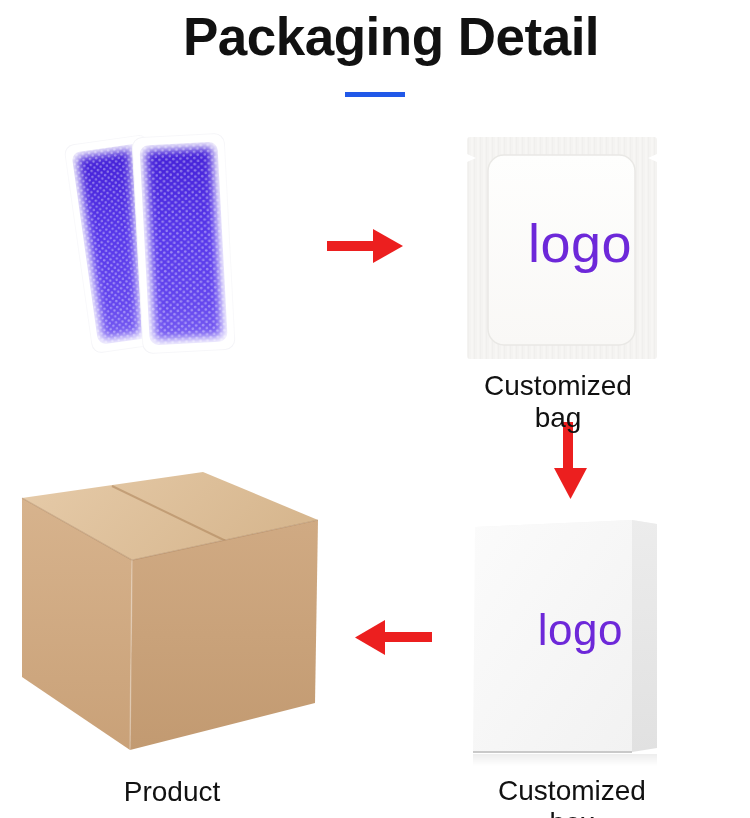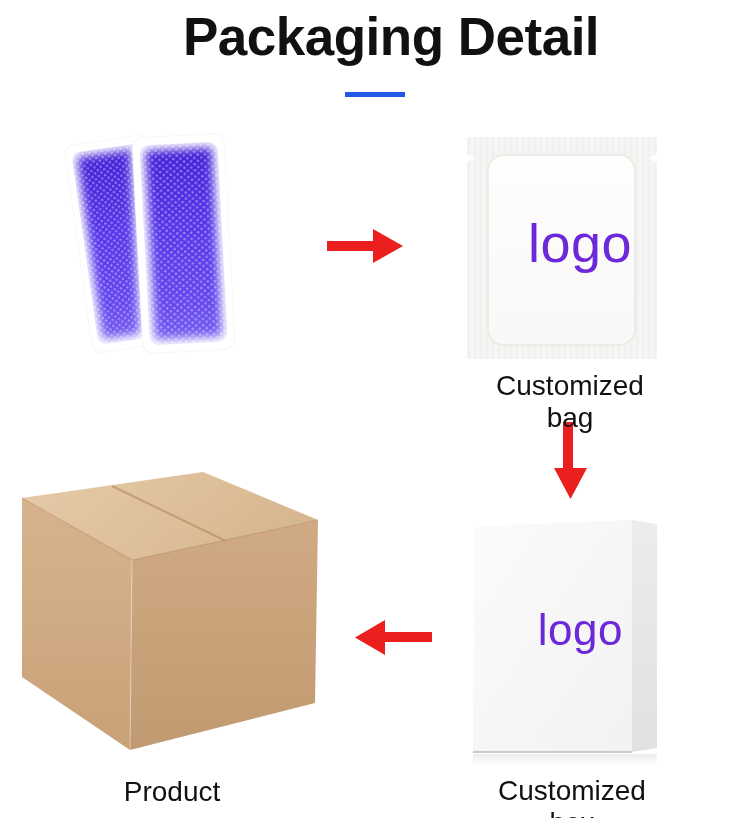--- a/index.html
+++ b/index.html
@@ -21,21 +21,21 @@
     position:absolute;width:200px;text-align:center;font-size:28px;
     color:var(--text-color,#111);font-weight:400;
   }
   .logo-text{
     position:absolute;width:140px;text-align:right;color:#6d28d9;
     font-weight:400;line-height:1;letter-spacing:0.5px;
   }
   .bag-logo{left:492px;top:216px;font-size:54px;}
   .box-logo{left:483px;top:608px;font-size:44px;}
   .lbl-product{left:52px;top:373px;}
-  .lbl-bag{left:470px;top:370px;}
+  .lbl-bag{left:458px;top:370px;}
   .lbl-carton{left:72px;top:776px;}
   .lbl-box{left:472px;top:775px;}
 </style>
 </head>
 <body>
 
 <div class="page">
 
   <div class="title">Packaging Detail</div>
   <div class="title-underline"></div>

